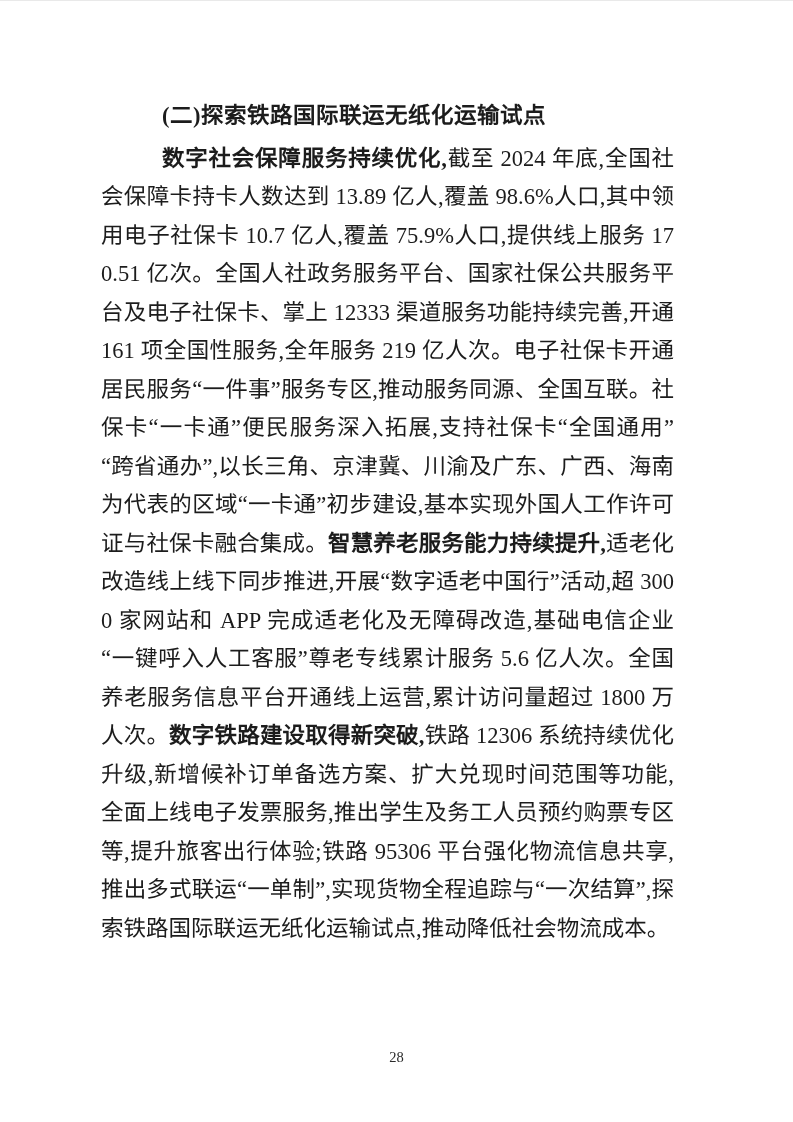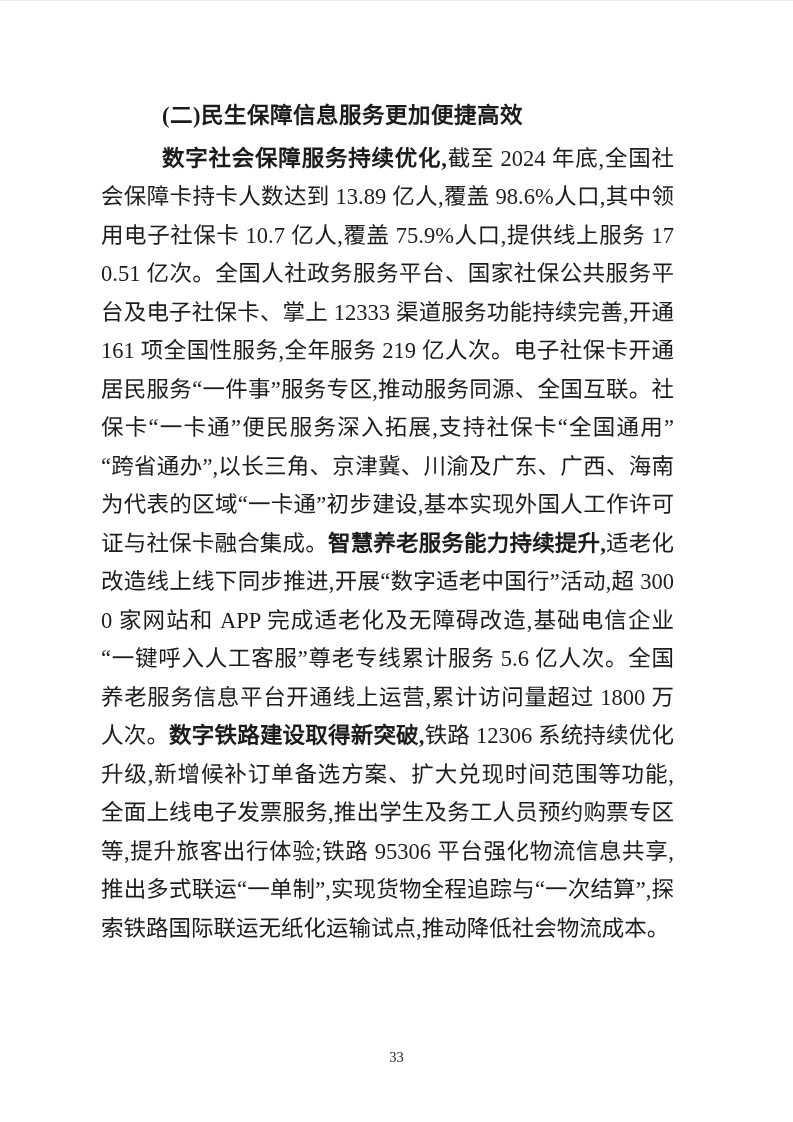--- a/index.html
+++ b/index.html
@@ -54,17 +54,17 @@
     text-align: center;
     font-size: 14.5px;
     color: #2a2a2a;
   }
 </style>
 </head>
 <body>
 
 <div class="page">
   <div class="text-block">
-    <h2 class="section-heading">(二)民生保障信息服务更加便捷高效</h2>
+    <h2 class="section-heading">(二)探索铁路国际联运无纸化运输试点</h2>
     <p class="body-paragraph"><span class="run-bold">数字社会保障服务持续优化,</span><span>截至 2024 年底,全国社会保障卡持卡人数达到 13.89 亿人,覆盖 98.6%人口,其中领用电子社保卡 10.7 亿人,覆盖 75.9%人口,提供线上服务 170.51 亿次。全国人社政务服务平台、国家社保公共服务平台及电子社保卡、掌上 12333 渠道服务功能持续完善,开通 161 项全国性服务,全年服务 219 亿人次。电子社保卡开通居民服务“一件事”服务专区,推动服务同源、全国互联。社保卡“一卡通”便民服务深入拓展,支持社保卡“全国通用”“跨省通办”,以长三角、京津冀、川渝及广东、广西、海南为代表的区域“一卡通”初步建设,基本实现外国人工作许可证与社保卡融合集成。</span><span class="run-bold">智慧养老服务能力持续提升,</span><span>适老化改造线上线下同步推进,开展“数字适老中国行”活动,超 3000 家网站和 APP 完成适老化及无障碍改造,基础电信企业“一键呼入人工客服”尊老专线累计服务 5.6 亿人次。全国养老服务信息平台开通线上运营,累计访问量超过 1800 万人次。</span><span class="run-bold">数字铁路建设取得新突破,</span><span>铁路 12306 系统持续优化升级,新增候补订单备选方案、扩大兑现时间范围等功能,全面上线电子发票服务,推出学生及务工人员预约购票专区等,提升旅客出行体验;铁路 95306 平台强化物流信息共享,推出多式联运“一单制”,实现货物全程追踪与“一次结算”,探索铁路国际联运无纸化运输试点,推动降低社会物流成本。</span></p>
   </div>
-  <div class="page-number">33</div>
+  <div class="page-number">28</div>
 </div>
 
 </body></html>

